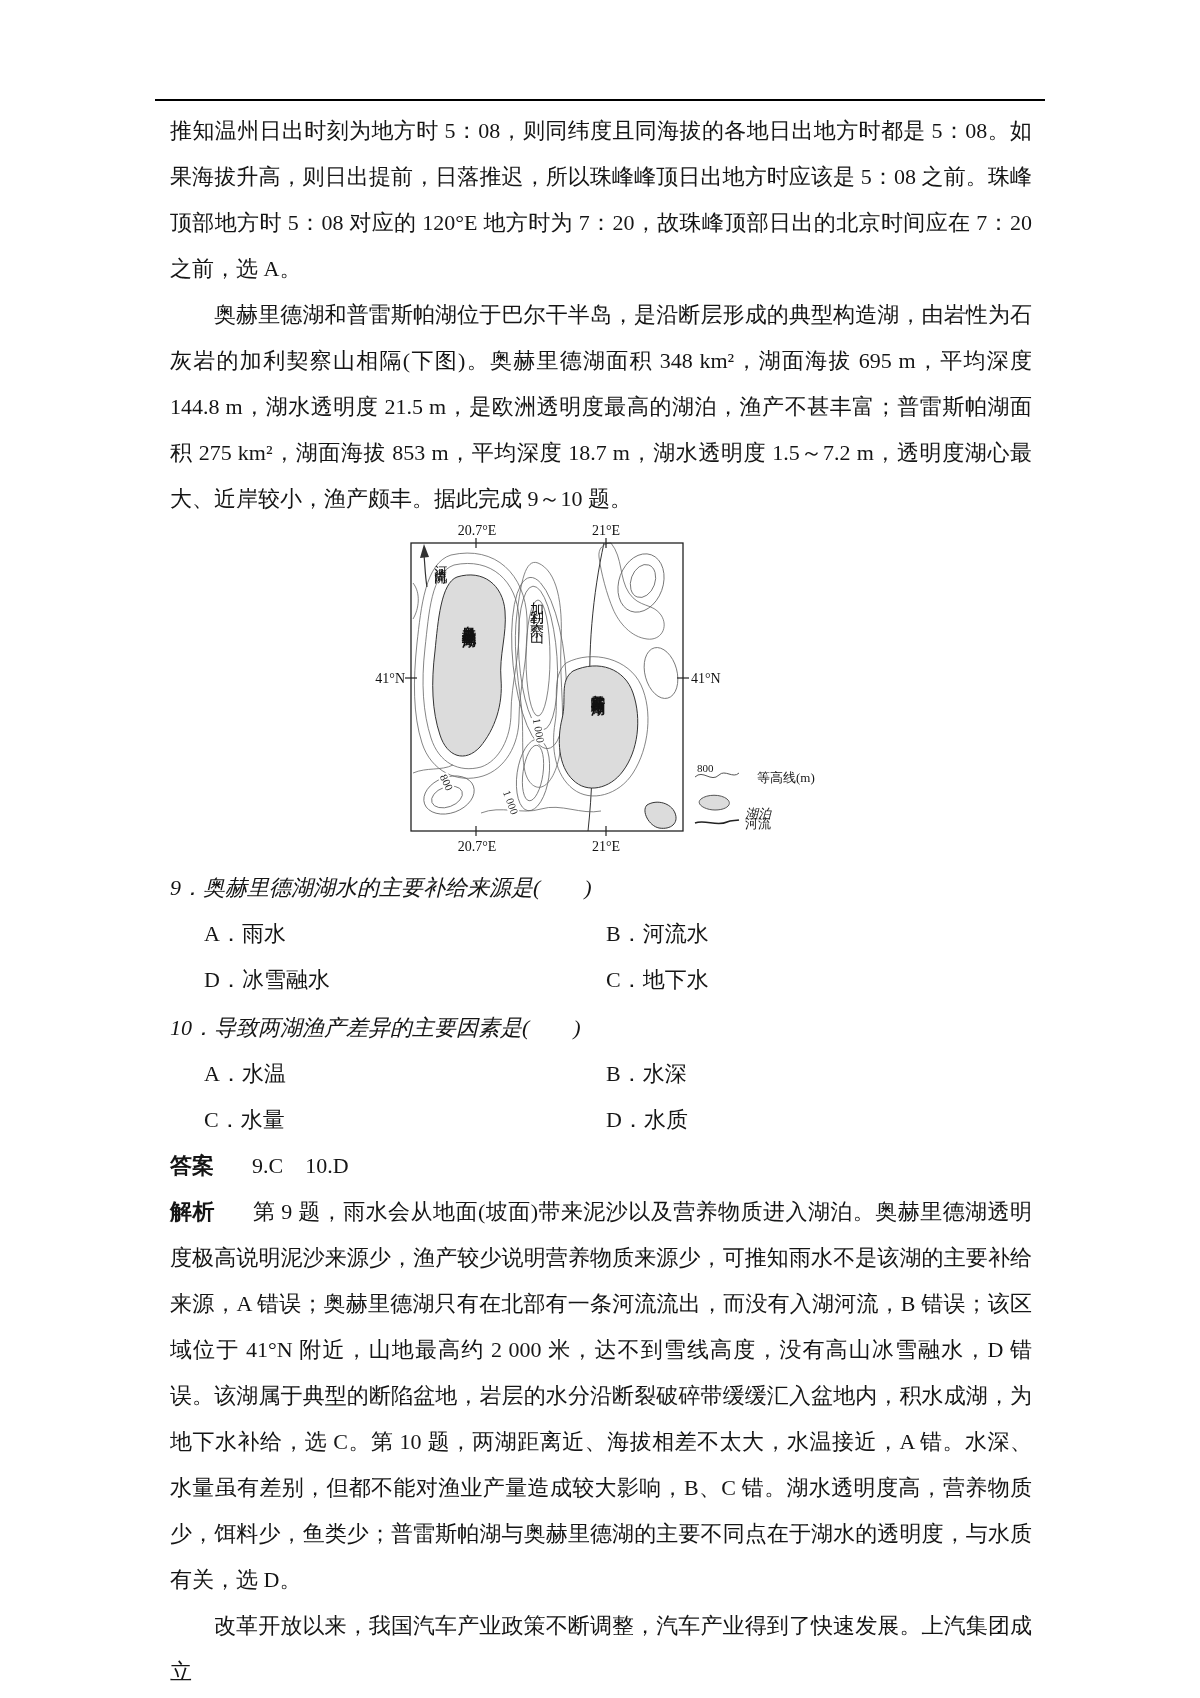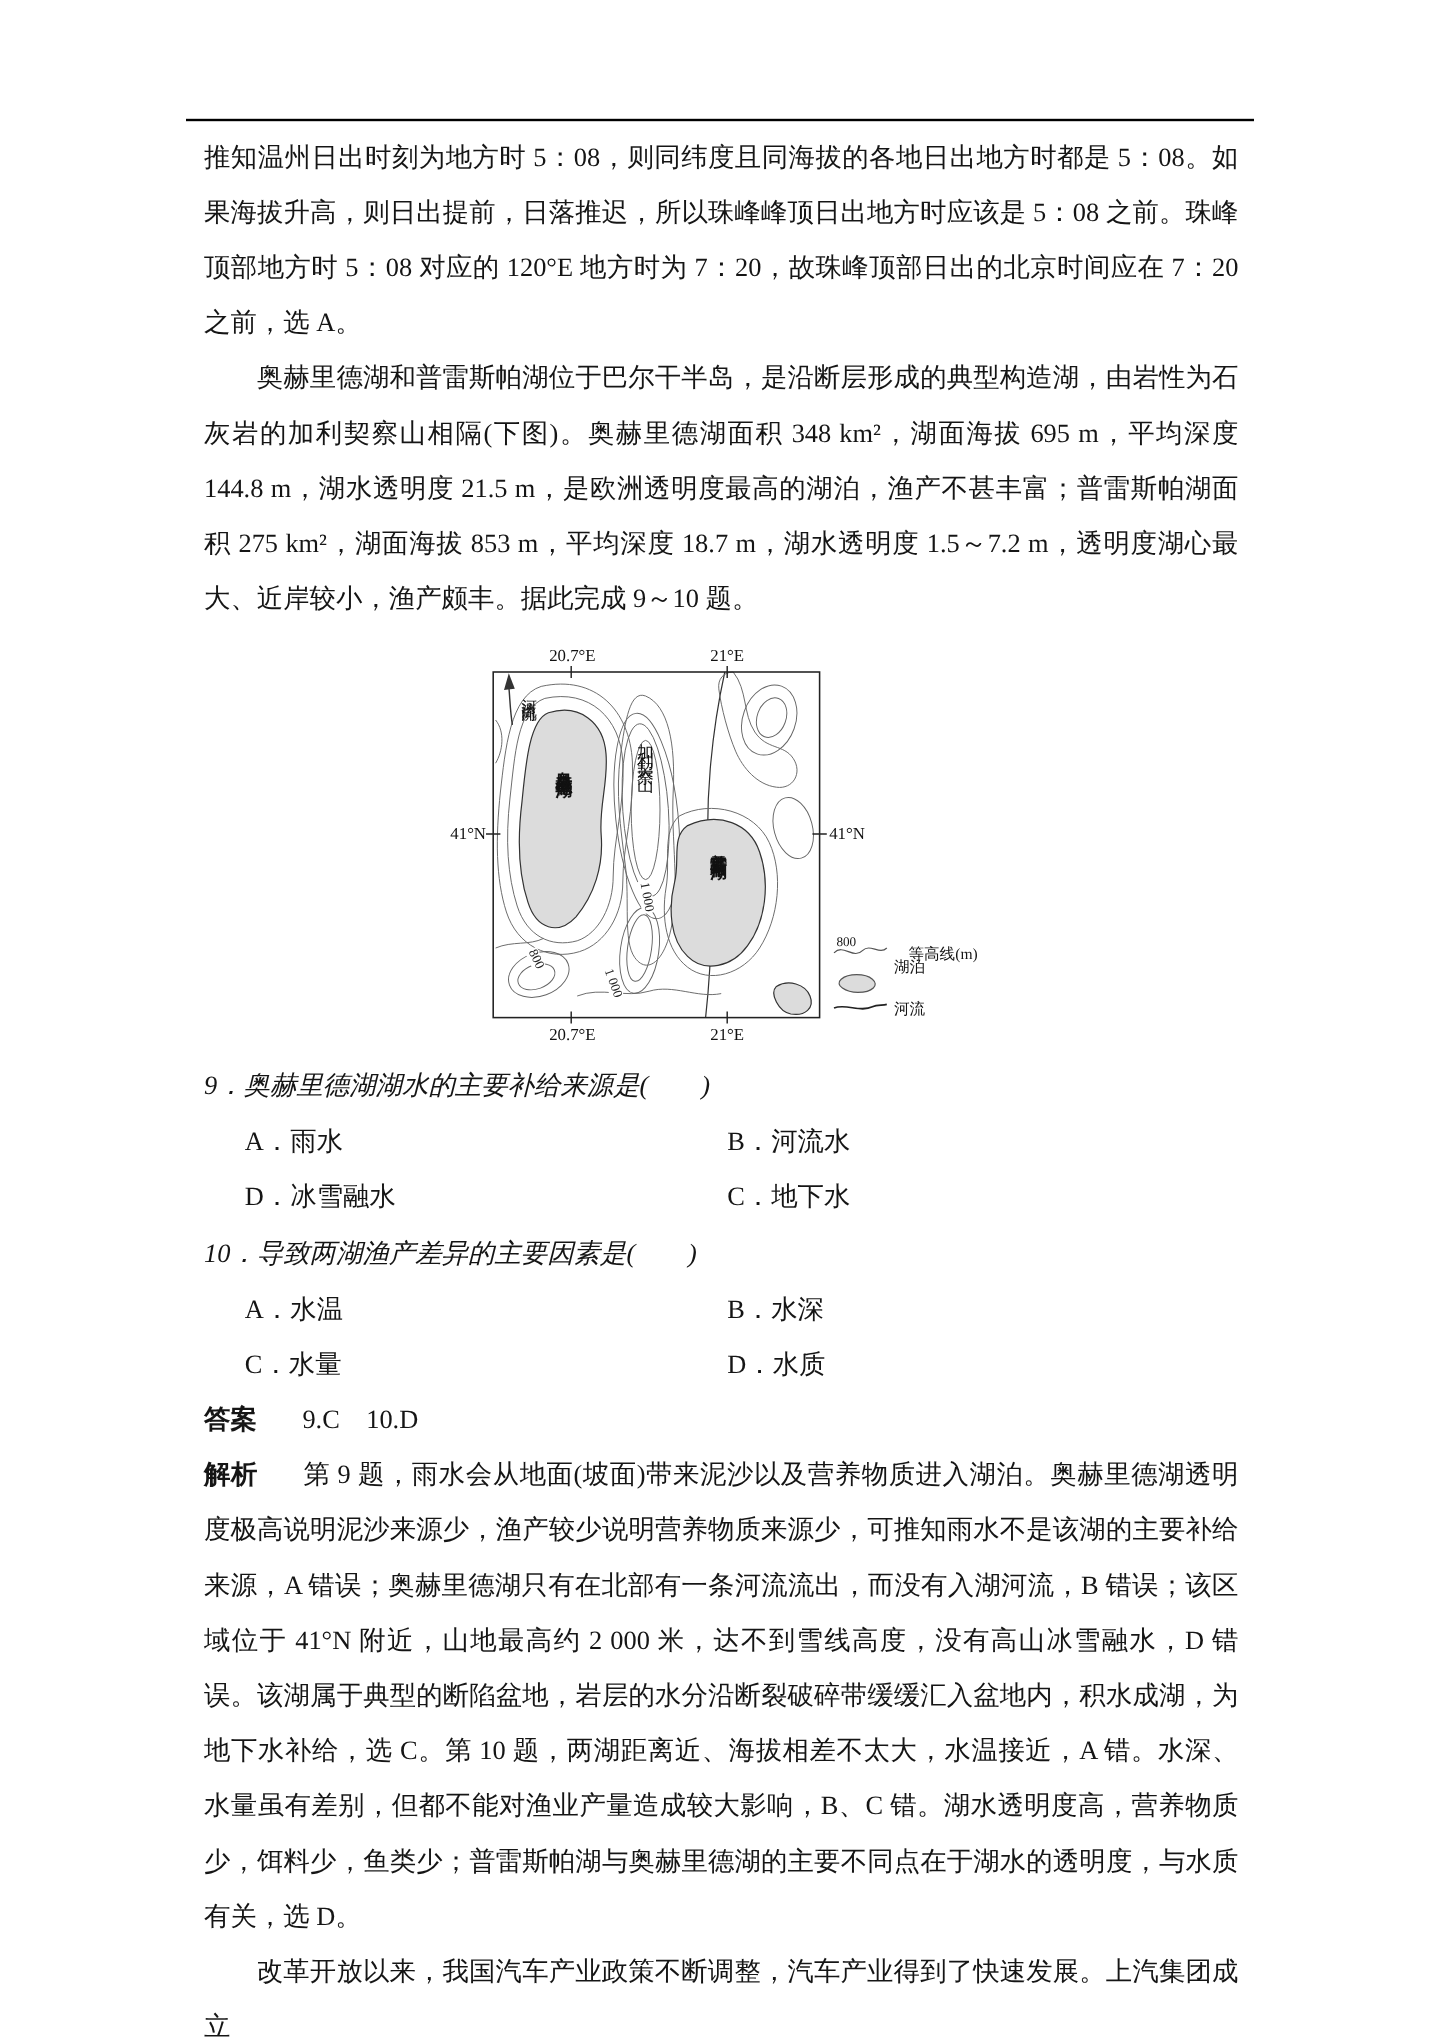--- a/index.html
+++ b/index.html
@@ -10,21 +10,21 @@
   }
   .top-rule { position:absolute; left:155px; top:99px; width:890px; height:1.5px; background:#000; }
   .content {
     position:absolute; left:170px; top:108px; width:862px;
     font-size:22px; line-height:46px; text-align:justify;
   }
   p { margin:0; }
   .indent { text-indent:2em; }
 
   
-  .figure { position:relative; width:480px; height:338px; margin:18px auto 4px auto; text-align:left; line-height:normal; }
+  .figure { position:relative; width:480px; height:338px; margin:1px auto 4px auto; text-align:left; line-height:normal; }
   .figure svg { position:absolute; left:0; top:0; }
   .map-label { position:absolute; font-size:14px; line-height:1.1; white-space:nowrap; color:#111; }
   .coord { font-size:14px; }
   .v { writing-mode:vertical-rl; text-orientation:upright; }
   .lake-name { font-weight:bold; font-size:14px; letter-spacing:2px; }
   .mtn-name { font-size:14px; letter-spacing:7px; }
   .river-label { font-size:13px; letter-spacing:2px; }
   .contour-num { position:absolute; font-size:11px; line-height:1; background:#fff; padding:0 1px; color:#222; }
   .legend-text { position:absolute; font-size:13px; line-height:1; }
   .legend-num { position:absolute; font-size:11px; line-height:1; }
@@ -113,21 +113,21 @@
       <div class="map-label v lake-name" style="left:100px; top:92px;">奥赫里德湖</div>
       <div class="map-label v mtn-name" style="left:168px; top:68px;">加利契察山</div>
       <div class="map-label v lake-name" style="left:229px; top:160px;">普雷斯帕湖</div>
 
       <div class="contour-num" style="left:76px; top:254px; transform:rotate(65deg);">800</div>
       <div class="contour-num" style="left:164px; top:202px; transform:rotate(80deg);">1 000</div>
       <div class="contour-num" style="left:136px; top:274px; transform:rotate(70deg);">1 000</div>
 
       <div class="legend-num" style="left:336px; top:240px;">800</div>
       <div class="legend-text" style="left:396px; top:248px;">等高线(m)</div>
-      <div class="legend-text" style="left:384px; top:259px;">湖泊</div>
+      <div class="legend-text" style="left:384px; top:284px;font-style:italic;">湖泊</div>
       <div class="legend-text" style="left:384px; top:294px;text-align:center;">河流</div>
     </div>
 
     <div class="stem">9．奥赫里德湖湖水的主要补给来源是(　　)</div>
     <div class="opts">
       <div>A．雨水</div>
       <div>B．河流水</div>
       <div>D．冰雪融水</div>
       <div>C．地下水</div>
     </div>

